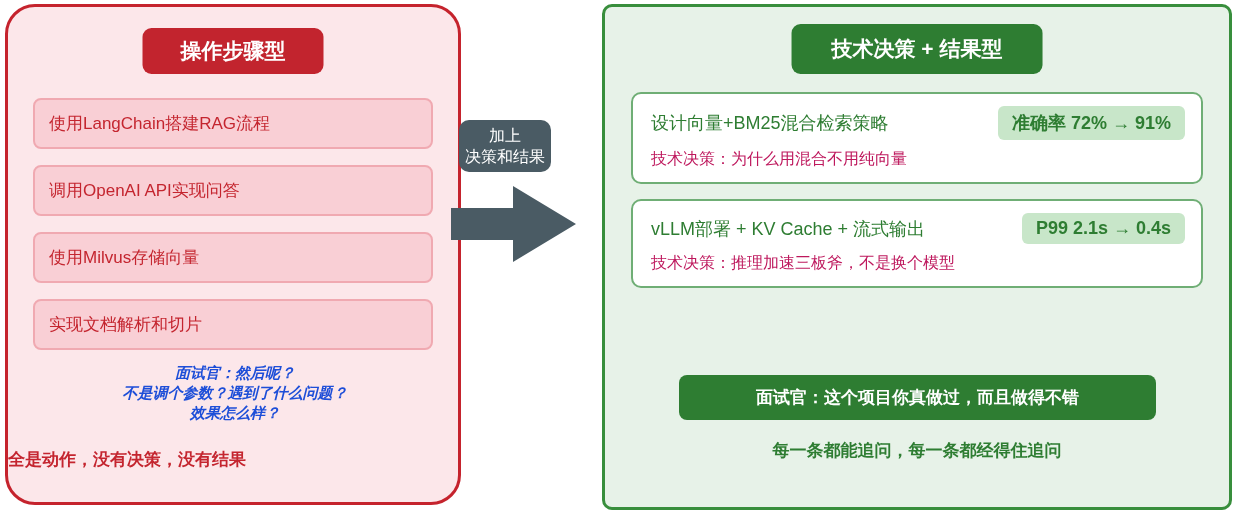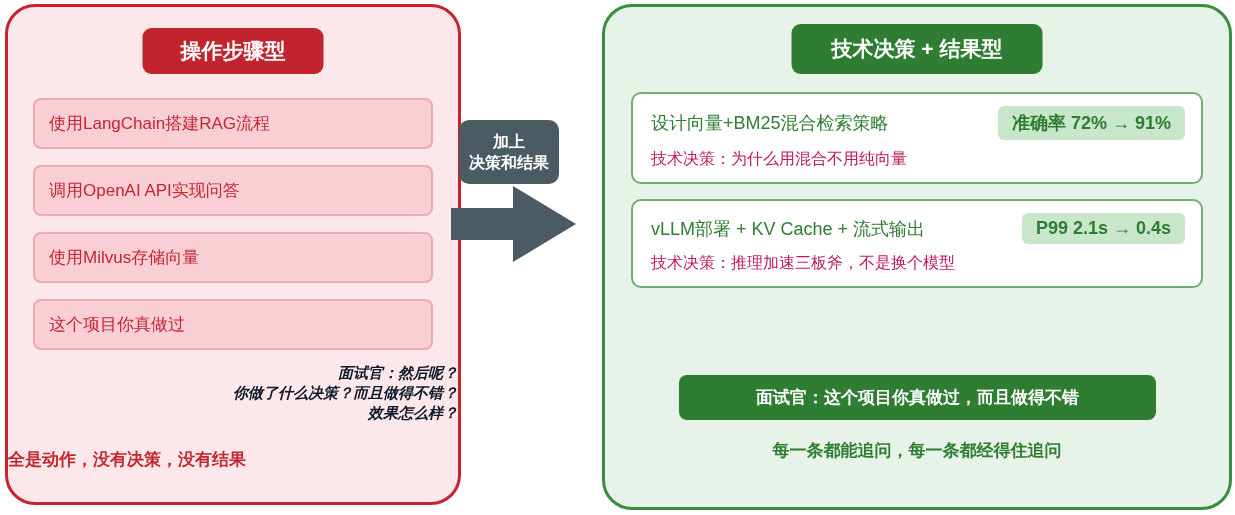--- a/index.html
+++ b/index.html
@@ -16,40 +16,40 @@
     position: absolute; top: 21px; left: 50%; transform: translateX(-50%);
     background: #C2242E; color: #ffffff; font-weight: bold; font-size: 21px;
     padding: 9px 38px; border-radius: 9px; white-space: nowrap;
   }
   .red-items { position: absolute; top: 91px; left: 25px; right: 25px; }
   .red-item {
     background: #F9CFD5; border: 2px solid #F0A9B1; border-radius: 8px;
     color: #C4252F; font-size: 17px; padding: 12px 14px; margin-bottom: 16px;
   }
   .red-questions {
-    position: absolute; top: 356px; left: 4px; right: 0; text-align: right;
-    color: #0f172a; font-weight: bold; font-style: italic; font-size: 15px; line-height: 20px;
+    position: absolute; top: 356px; left: 4px; right: 0; text-align: center;
+    color: #1d4ed8; font-weight: bold; font-style: italic; font-size: 15px; line-height: 20px;
   }
   .red-conclusion {
     position: absolute; top: 441px; left: 0; right: 0; text-align: left;
     color: #C4252F; font-weight: bold; font-size: 17px;
   }
 
   
   .mid-badge {
-    position: absolute; left: 459px; top: 120px; width: 100px;
+    position: absolute; left: 459px; top: 120px; width: 92px;
     background: #4A5B64; border-radius: 10px; color: #ffffff; text-align: center;
-    font-weight: bold; font-size: 16px; line-height: 21px; padding: 11px 4px;
+    font-weight: normal; font-size: 16px; line-height: 21px; padding: 5px 4px;
   }
   .mid-arrow { position: absolute; left: 451px; top: 186px; }
 
   
   .right-panel {
     position: absolute; left: 602px; top: 4px; width: 630px; height: 506px;
-    background: #E7F2E8; border: 3px solid #388E3C; border-radius: 30px;
+    background: #E7F2E8; border: 3px solid #388E3C; border-radius: 10px;
   }
   .green-title {
     position: absolute; top: 17px; left: 50%; transform: translateX(-50%);
     background: #2E7D32; color: #ffffff; font-weight: bold; font-size: 21px;
     padding: 11px 40px; border-radius: 9px; white-space: nowrap;
   }
   .green-cards { position: absolute; top: 85px; left: 26px; right: 26px; }
   .green-card {
     background: #ffffff; border: 2px solid #6FAE75; border-radius: 10px;
     padding: 12px 16px 12px 18px; margin-bottom: 15px;
@@ -75,25 +75,25 @@
 <body>
 
 <div class="canvas">
 
   <div class="left-panel">
     <div class="red-title">操作步骤型</div>
     <div class="red-items">
       <div class="red-item">使用LangChain搭建RAG流程</div>
       <div class="red-item">调用OpenAI API实现问答</div>
       <div class="red-item">使用Milvus存储向量</div>
-      <div class="red-item">这个项目你真做过</div>
+      <div class="red-item">实现文档解析和切片</div>
     </div>
     <div class="red-questions">
       <div>面试官：然后呢？</div>
-      <div>你做了什么决策？而且做得不错？</div>
+      <div>不是调个参数？遇到了什么问题？</div>
       <div>效果怎么样？</div>
     </div>
     <div class="red-conclusion">全是动作，没有决策，没有结果</div>
   </div>
 
   <div class="mid-badge">
     <div>加上</div>
     <div>决策和结果</div>
   </div>
   <svg class="mid-arrow" width="125" height="76" viewBox="0 0 125 76">

